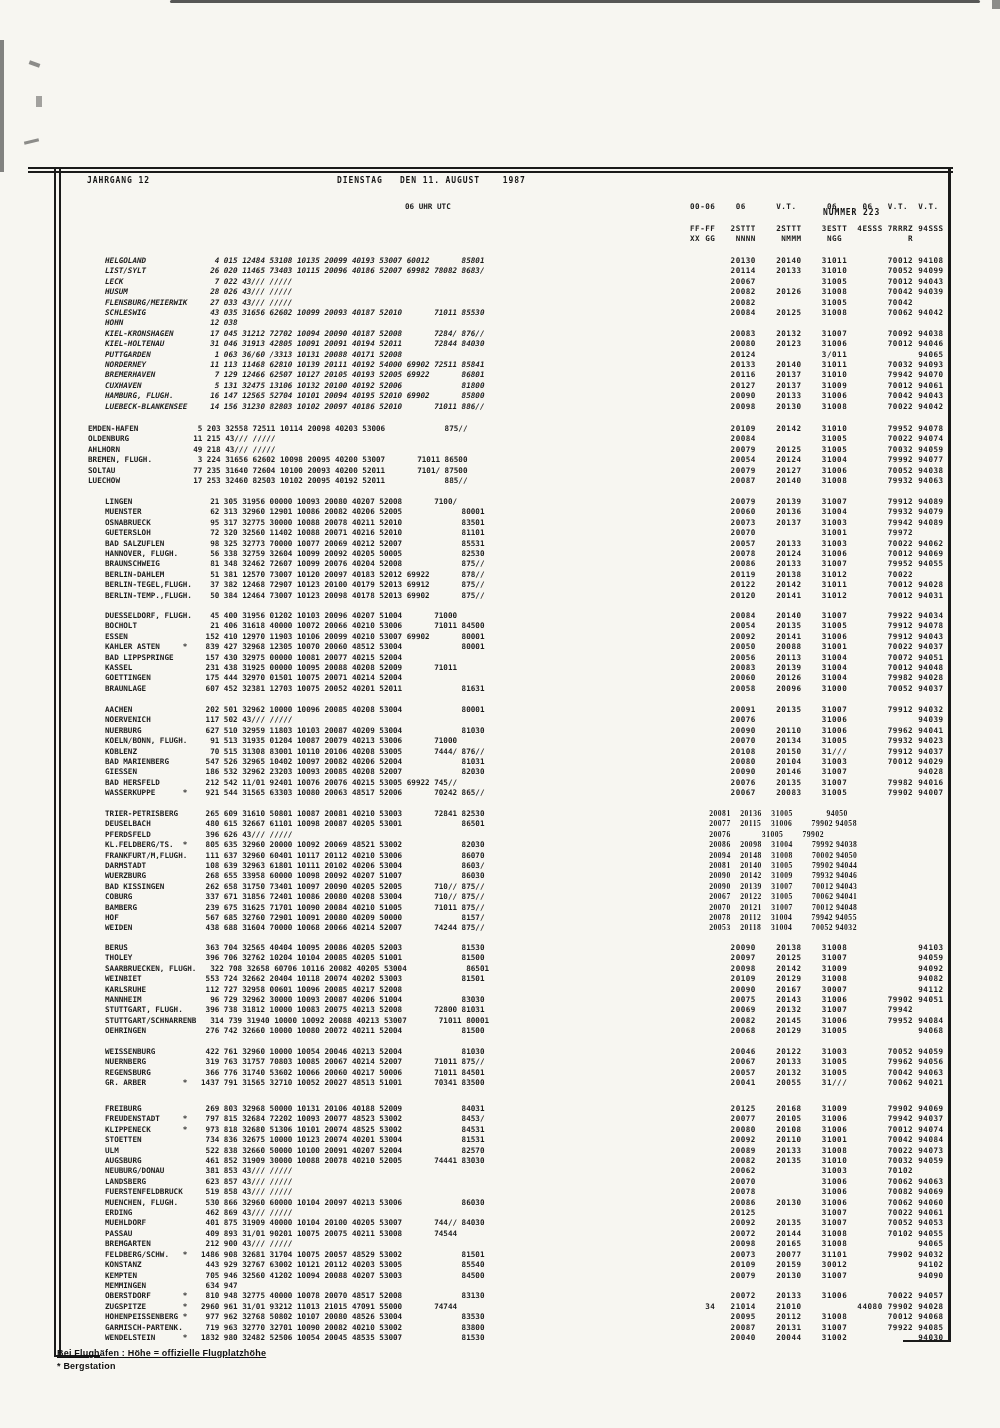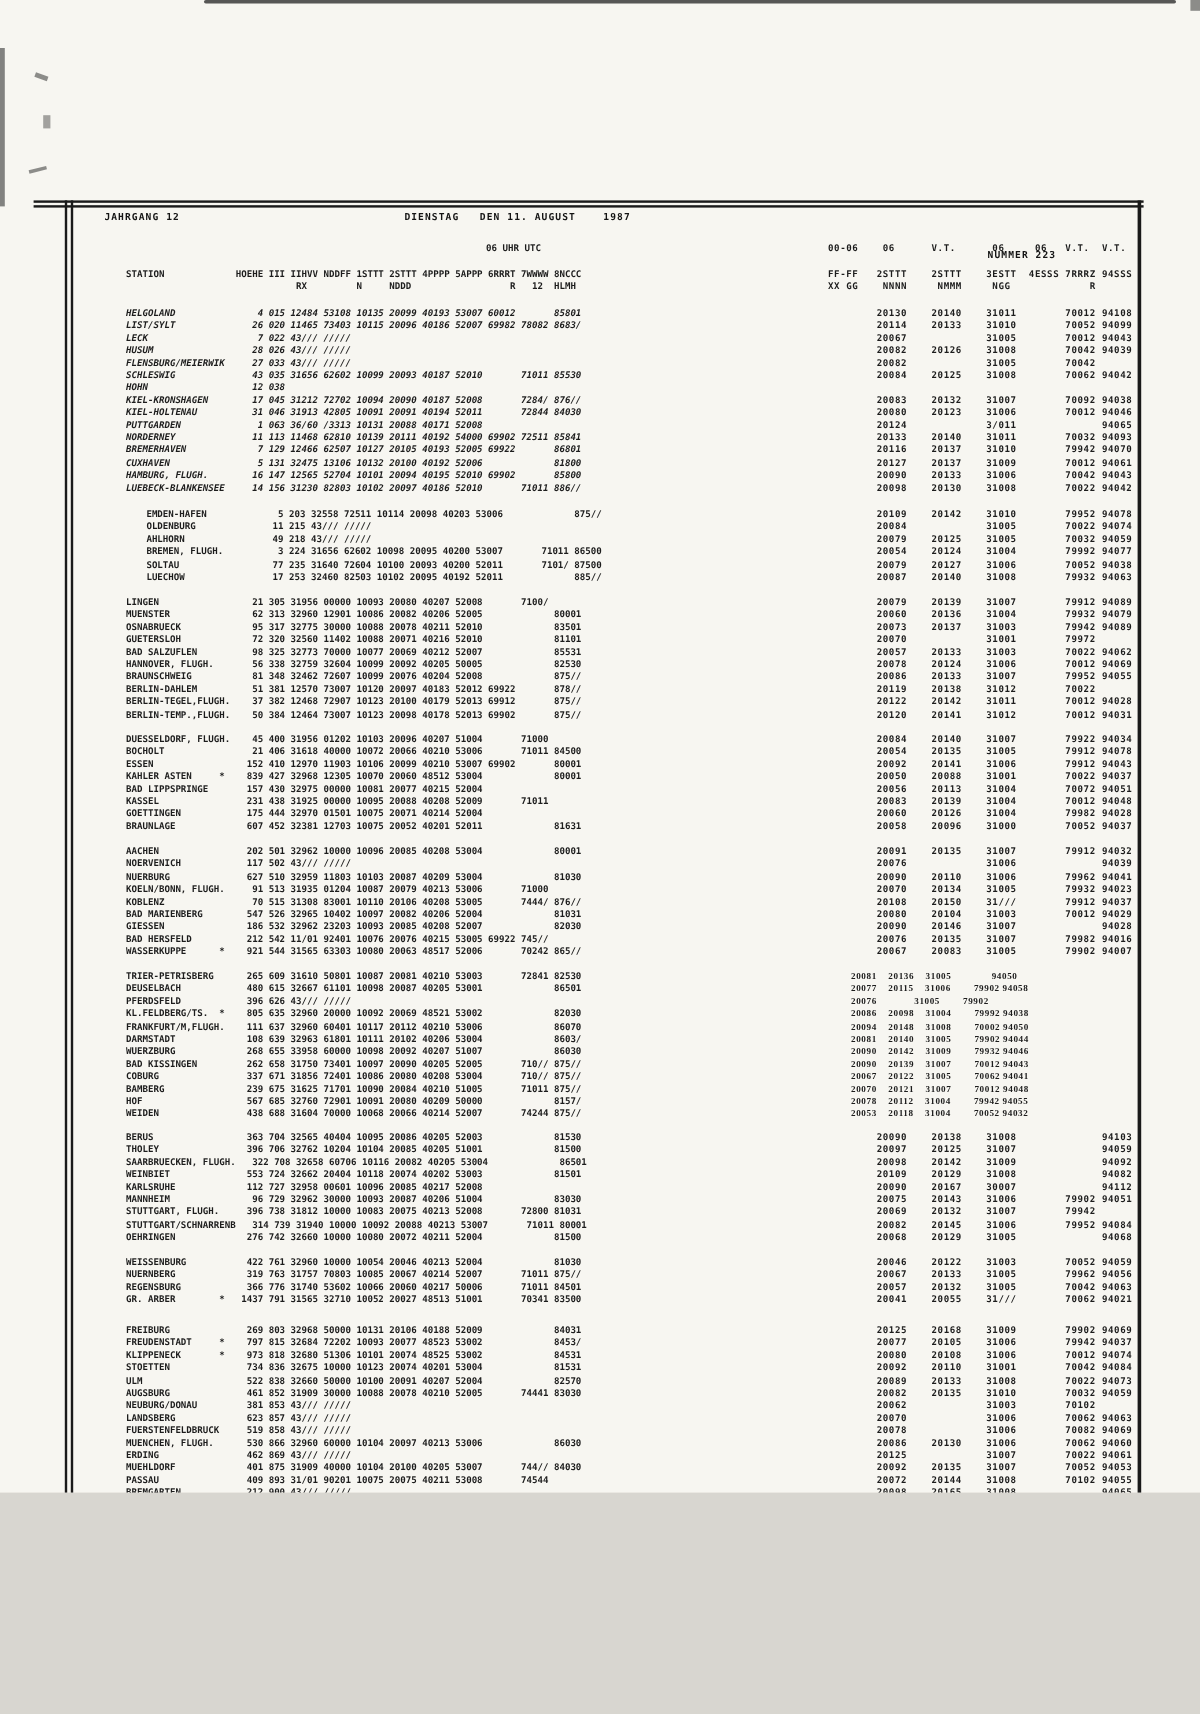--- a/index.html
+++ b/index.html
@@ -1,17 +1,17 @@
 <!DOCTYPE html>
 <html><head>
 <meta charset="utf-8">
 <style>
   html,body{margin:0;padding:0;background:#d8d6d0;}
   .page{
-    position:relative;width:1000px;height:1244px;margin:0 auto;
+    position:relative;width:1000px;height:1428px;margin:0 auto;
     background:#f7f6f1;overflow:hidden;
     font-family:"DejaVu Sans Mono",monospace;
   }
   .mono{
     position:absolute;margin:0;
     font:700 7.6px/10.4px "DejaVu Sans Mono",monospace;
     color:#1c1c1c;white-space:pre;letter-spacing:0;padding-left:18px;
   }
   .right-block{letter-spacing:.5px;}
   .title{
@@ -47,22 +47,20 @@
   <div class="line" style="left:903px;top:1340px;width:48px;height:2px;"></div>
   <div class="line" style="left:54px;top:1355px;width:46px;height:2px;"></div>
 
   <pre class="title" style="left:87px;top:176px;">JAHRGANG 12</pre>
   <pre class="title" style="left:337px;top:176px;">DIENSTAG   DEN 11. AUGUST    1987</pre>
   <pre class="title" style="left:823px;top:176px;margin-top:32px;">NUMMER 223</pre>
 
   <pre class="mono" style="left:387px;top:202px;">06 UHR UTC</pre>
   <pre class="mono right-block" style="left:672px;top:202px;">00-06    06      V.T.      06     06   V.T.  V.T.</pre>
 
-  <pre class="mono" style="left:87px;top:224px;">STATION             HOEHE III IIHVV NDDFF 1STTT 2STTT 4PPPP 5APPP 6RRRT 7WWWW 8NCCC
-                               RX         N     NDDD                  R   12  HLMH</pre>
   <pre class="mono right-block" style="left:672px;top:224px;">FF-FF   2STTT    2STTT    3ESTT  4ESSS 7RRRZ 94SSS
 XX GG    NNNN     NMMM     NGG             R</pre>
 
   <div id="rows">
       <pre class="mono" style="left: 87px; top: 256px; font-style: italic;">HELGOLAND               4 015 12484 53108 10135 20099 40193 53007 60012       85801
 LIST/SYLT              26 020 11465 73403 10115 20096 40186 52007 69982 78082 8683/
 LECK                    7 022 43/// /////
 HUSUM                  28 026 43/// /////
 FLENSBURG/MEIERWIK     27 033 43/// /////
 SCHLESWIG              43 035 31656 62602 10099 20093 40187 52010       71011 85530
@@ -83,21 +81,21 @@
         20084    20125    31008        70062 94042
 
         20083    20132    31007        70092 94038
         20080    20123    31006        70012 94046
         20124             3/011              94065
         20133    20140    31011        70032 94093
         20116    20137    31010        79942 94070
         20127    20137    31009        70012 94061
         20090    20133    31006        70042 94043
         20098    20130    31008        70022 94042</pre>
-      <pre class="mono" style="left: 104px; top: 424px;">EMDEN-HAFEN             5 203 32558 72511 10114 20098 40203 53006             875//
+      <pre class="mono" style="left: 70px; top: 424px;">EMDEN-HAFEN             5 203 32558 72511 10114 20098 40203 53006             875//
 OLDENBURG              11 215 43/// /////
 AHLHORN                49 218 43/// /////
 BREMEN, FLUGH.          3 224 31656 62602 10098 20095 40200 53007       71011 86500
 SOLTAU                 77 235 31640 72604 10100 20093 40200 52011       7101/ 87500
 LUECHOW                17 253 32460 82503 10102 20095 40192 52011             885//</pre>
       <pre class="mono right-block" style="left: 672px; top: 424px;">        20109    20142    31010        79952 94078
         20084             31005        70022 94074
         20079    20125    31005        70032 94059
         20054    20124    31004        79992 94077
         20079    20127    31006        70052 94038

